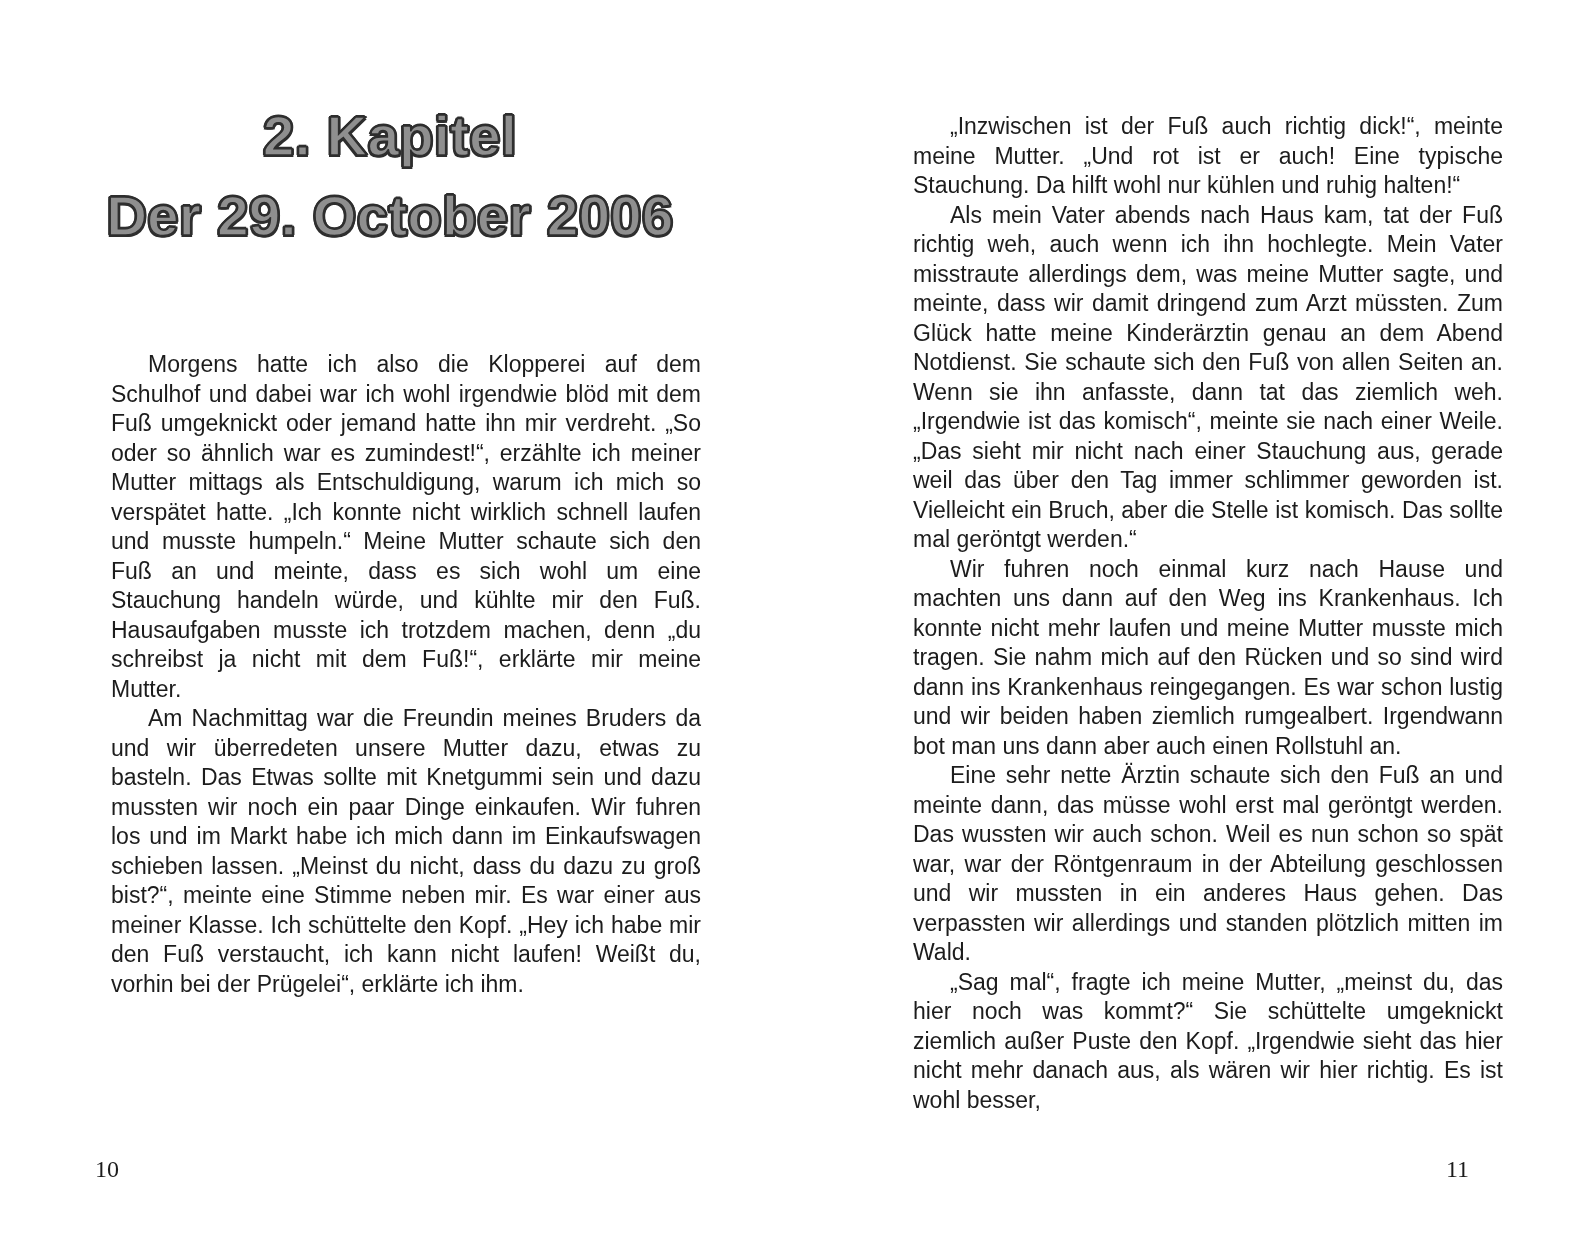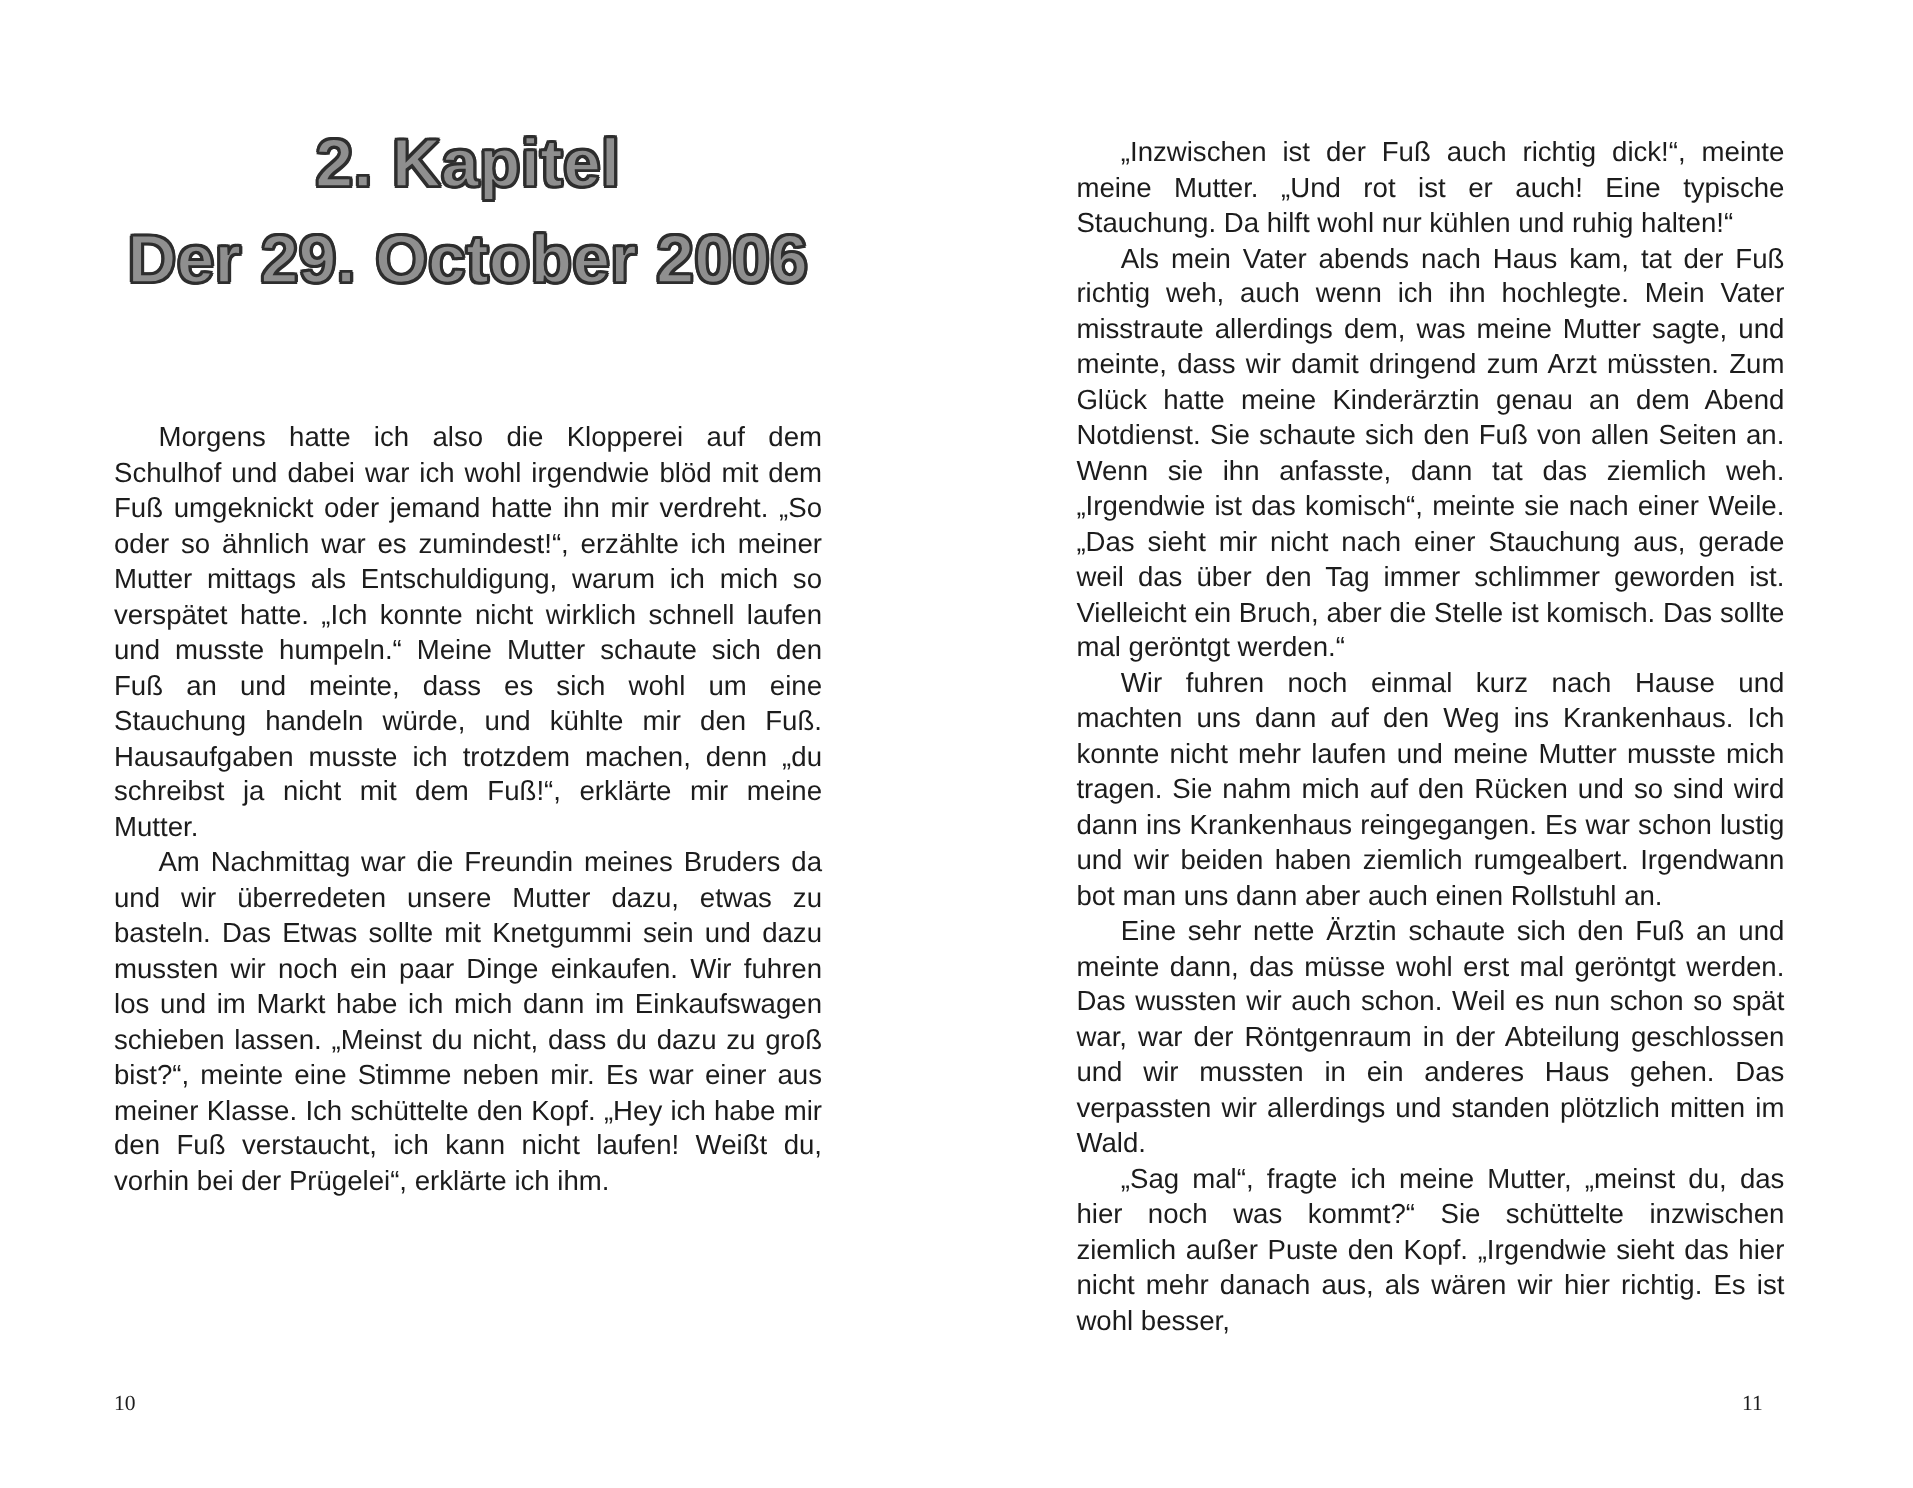--- a/index.html
+++ b/index.html
@@ -46,21 +46,21 @@
        0 -2px 0 var(--title-outline, #2e2e2e),
        1.5px 1.5px 0 var(--title-outline, #2e2e2e),
       -1.5px 1.5px 0 var(--title-outline, #2e2e2e),
        1.5px -1.5px 0 var(--title-outline, #2e2e2e),
       -1.5px -1.5px 0 var(--title-outline, #2e2e2e);
     white-space: nowrap;
   }
 
   .body-text {
     position: absolute;
-    left: 0;
+    left: 16px;
     width: 100%;
   }
   .page-left  .body-text { top: 350px; }
   .page-right .body-text { top: 112px; }
 
   .body-text p {
     margin: 0;
     font-size: 23px;
     line-height: 29.5px;
     color: var(--text, #1c1c1c);
@@ -70,21 +70,21 @@
     -webkit-hyphens: auto;
   }
   .body-text p + p { }
   
   .page-right .body-text p:nth-of-type(5) { margin-top: 0; }
 
   .pagenum {
     position: absolute;
     top: 1154px;
     font-family: "Liberation Serif", serif;
-    font-size: 18px;
+    font-size: 24px;
     line-height: 30px;
     color: var(--text, #1c1c1c);
   }
   .page-left  .pagenum { left: 0; }
   .page-right .pagenum { right: 18px; text-align: center; }
 </style>
 </head>
 <body>
 
 <main class="spread">
@@ -102,19 +102,19 @@
 
     <div class="pagenum">10</div>
   </section>
 
   <section class="page page-right">
     <div class="body-text">
         <p>„Inzwischen ist der Fuß auch richtig dick!“, meinte meine Mutter. „Und rot ist er auch! Eine typische Stauchung. Da hilft wohl nur kühlen und ruhig halten!“</p>
         <p>Als mein Vater abends nach Haus kam, tat der Fuß richtig weh, auch wenn ich ihn hochlegte. Mein Vater misstraute allerdings dem, was meine Mutter sagte, und meinte, dass wir damit dringend zum Arzt müssten. Zum Glück hatte meine Kinderärztin genau an dem Abend Notdienst. Sie schaute sich den Fuß von allen Seiten an. Wenn sie ihn anfasste, dann tat das ziemlich weh. „Irgendwie ist das komisch“, meinte sie nach einer Weile. „Das sieht mir nicht nach einer Stauchung aus, gerade weil das über den Tag immer schlimmer geworden ist. Vielleicht ein Bruch, aber die Stelle ist komisch. Das sollte mal geröntgt werden.“</p>
         <p>Wir fuhren noch einmal kurz nach Hause und machten uns dann auf den Weg ins Krankenhaus. Ich konnte nicht mehr laufen und meine Mutter musste mich tragen. Sie nahm mich auf den Rücken und so sind wird dann ins Krankenhaus reingegangen. Es war schon lustig und wir beiden haben ziemlich rumgealbert. Irgendwann bot man uns dann aber auch einen Rollstuhl an.</p>
         <p>Eine sehr nette Ärztin schaute sich den Fuß an und meinte dann, das müsse wohl erst mal geröntgt werden. Das wussten wir auch schon. Weil es nun schon so spät war, war der Röntgenraum in der Abteilung geschlossen und wir mussten in ein anderes Haus gehen. Das verpassten wir allerdings und standen plötzlich mitten im Wald.</p>
-        <p>„Sag mal“, fragte ich meine Mutter, „meinst du, das hier noch was kommt?“ Sie schüttelte inzwischen ziemlich außer Puste den Kopf. „Irgendwie sieht das hier nicht mehr danach aus, als wären wir hier richtig. Es ist wohl besser,</p>
+        <p>„Sag mal“, fragte ich meine Mutter, „meinst du, das hier noch was kommt?“ Sie schüttelte umgeknickt ziemlich außer Puste den Kopf. „Irgendwie sieht das hier nicht mehr danach aus, als wären wir hier richtig. Es ist wohl besser,</p>
       </div>
 
     <div class="pagenum">11</div>
   </section>
 
 </main>
 
 </body></html>

